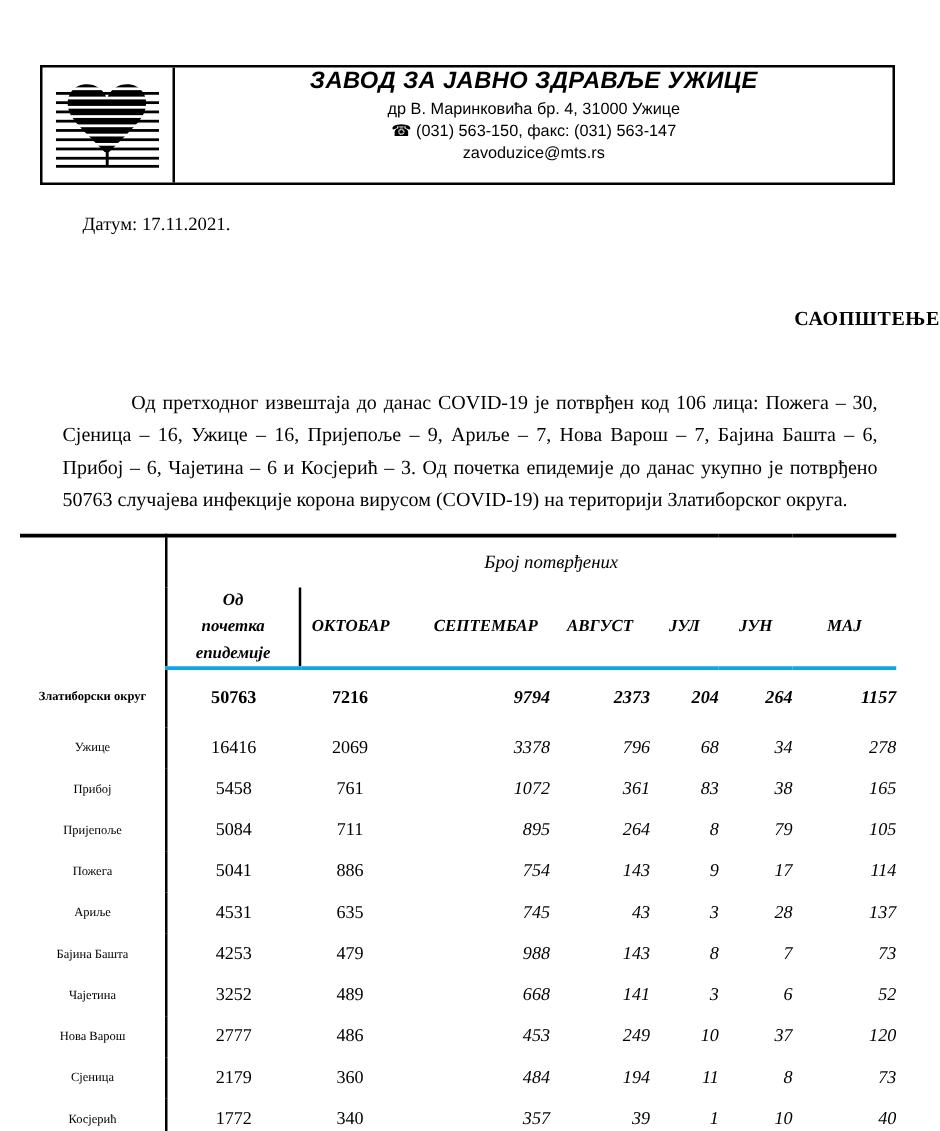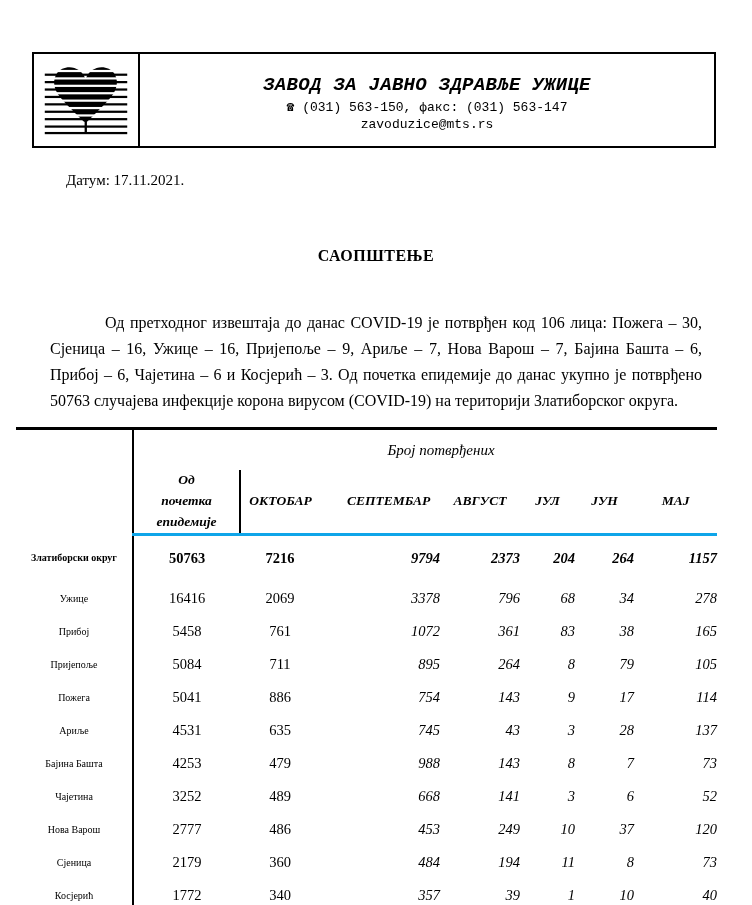--- a/index.html
+++ b/index.html
@@ -18,35 +18,35 @@
     display:flex;
   }
   .logo-cell {
     width:104px; flex:0 0 104px;
     border-right:2px solid #000;
     display:flex; align-items:center; justify-content:center;
   }
   .logo-cell svg { width:88px; height:82px; display:block; }
   .header-text {
     flex:1; text-align:center;
-    font-family:Liberation Mono, monospace;
-    padding-top:20px;
+    font-family:Liberation Sans, sans-serif;
+    padding-top:0;
   }
   .org-title {
     font-size:19px; font-weight:bold; font-style:italic;
     letter-spacing:0.3px; white-space:nowrap;
   }
   .org-line { font-size:13px; margin-top:3px; }
   .org-email { font-size:13px; margin-top:2px; }
 
   
   .date-line { position:absolute; left:66px; top:172px; font-size:15px; }
   .doc-heading {
     position:absolute; left:0; top:247px; width:752px;
-    text-align:center; font-size:16px; font-weight:bold;
+    text-align:right; font-size:16px; font-weight:bold;
     letter-spacing:0.5px; margin:0;
   }
   .body-text {
     position:absolute; left:50px; top:310px; width:652px;
     font-size:16px; line-height:26px;
     text-align:justify; text-indent:55px; margin:0;
   }
 
   
   .covid-table {
@@ -103,20 +103,21 @@
         <rect x="3" y="62" width="89" height="2.4"></rect>
         <rect x="3" y="70" width="89" height="2.4"></rect>
         <rect x="3" y="77" width="89" height="2.4"></rect>
       </g>
       <path d="M47 68 C38 58 24 46 17 36 C12 28 12 20 16 14 C20 8 28 6 35 8 C41 10 45 14 47 20 C49 14 53 10 59 8 C66 6 74 8 78 14 C82 20 82 28 77 36 C70 46 56 58 47 68 Z" fill="#000" mask="url(#hbands)"></path>
       <rect x="46" y="64" width="2.5" height="14" fill="#000"></rect>
     </svg>
   </div>
   <div class="header-text">
     <div class="org-title">ЗАВОД ЗА ЈАВНО ЗДРАВЉЕ УЖИЦЕ</div>
+    <div class="org-line">др В. Маринковића бр. 4, 31000 Ужице</div>
     <div class="org-line">
       <span>☎</span>
       <span>(031) 563-150, факс: (031) 563-147</span>
     </div>
     <div class="org-email">zavoduzice@mts.rs</div>
   </div>
 </div>
 
 <div class="date-line">Датум: 17.11.2021.</div>
 

